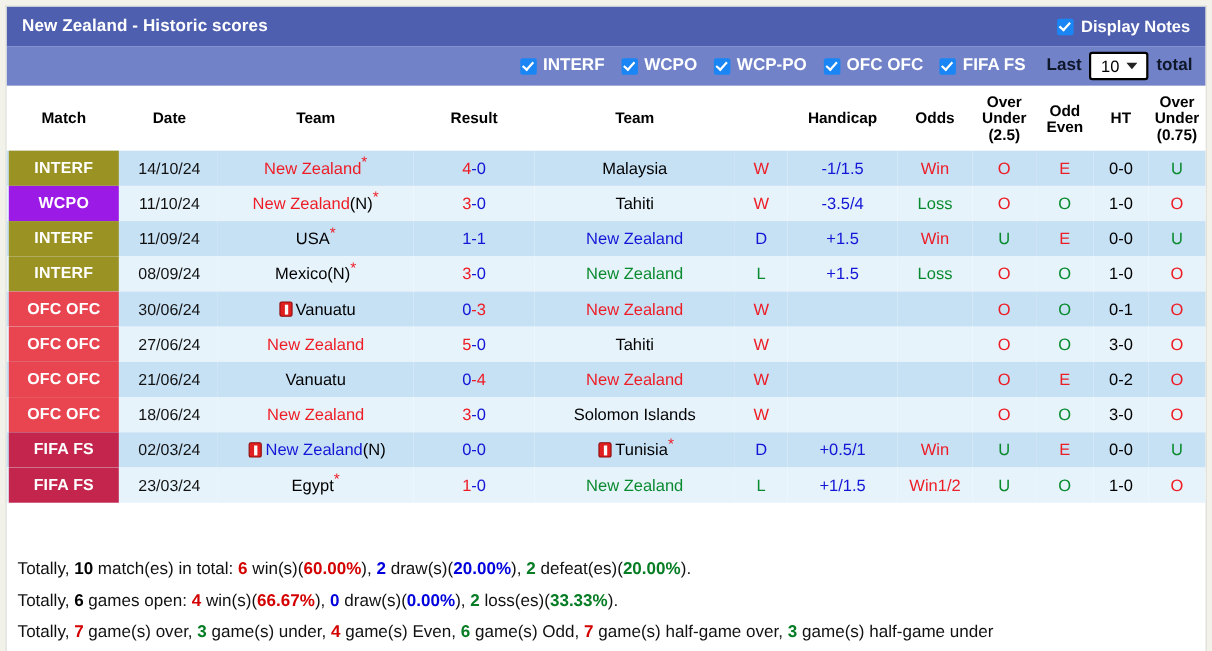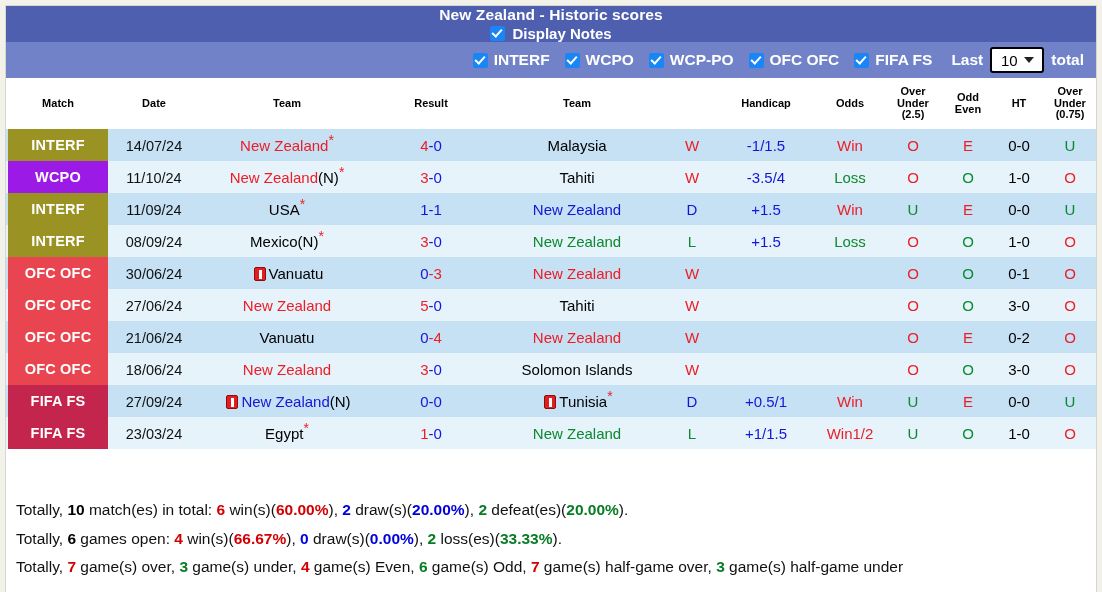--- a/index.html
+++ b/index.html
@@ -25,21 +25,20 @@
     overflow: hidden;
   }
 
   
   .titlebar {
     background: #4e5fb0;
     height: 36px;
     display: flex;
     align-items: center;
     padding: 0 14px;
-    flex-direction: column;
   }
   .titlebar .title {
     color: #ffffff;
     font-size: 15.5px;
     font-weight: bold;
     letter-spacing: .1px;
     flex: 1;
   }
   .notes-group {
     display: flex;
@@ -73,21 +72,21 @@
     font-weight: bold;
     white-space: nowrap;
   }
   .last-group {
     display: flex;
     align-items: center;
     gap: 7px;
     margin-left: 4px;
   }
   .last-group .lbl {
-    color: #ffffff;
+    color: #0f172a;
     font-size: 15.5px;
     font-weight: bold;
   }
   .sel {
     background: #ffffff;
     border: 2px solid #000000;
     border-radius: 3px;
     height: 26px;
     min-width: 54px;
     display: flex;
@@ -126,21 +125,21 @@
   
   table.scores {
     width: 1090px;
     border-collapse: collapse;
     table-layout: fixed;
     font-size: 15px;
   }
   table.scores th {
     background: #ffffff;
     color: #000000;
-    font-size: 11px;
+    font-size: 14px;
     font-weight: bold;
     text-align: center;
     padding: 7px 2px;
     vertical-align: middle;
     line-height: 1.08;
     height: 51px;
   }
   table.scores td {
     text-align: center;
     padding: 0 2px;
@@ -301,21 +300,21 @@
             <div>Under</div>
             <div>(0.75)</div>
           </th>
         </tr>
       </thead>
       <tbody id="tbody">
           <tr class="r-odd">
             <td class="c-match">
               <span class="badge interf">INTERF</span>
             </td>
-            <td><span class="date">14/07/24</span></td>
+            <td><span class="date">14/10/24</span></td>
             <td><span class="t-red">New Zealand</span><span class="star">*</span></td>
             <td><span class="t-red">4</span><span class="t-blue">-</span><span class="t-blue">0</span></td>
             <td><span class="t-black">Malaysia</span></td>
             <td><span class="t-red">W</span></td>
             <td><span class="t-blue">-1/1.5</span></td>
             <td><span class="t-red">Win</span></td>
             <td><span class="t-red">O</span></td>
             <td><span class="t-red">E</span></td>
             <td><span class="t-black">0-0</span></td>
             <td><span class="t-green">U</span></td>
@@ -429,21 +428,21 @@
             <td><span class="t-black"></span></td>
             <td><span class="t-red">O</span></td>
             <td><span class="t-green">O</span></td>
             <td><span class="t-black">3-0</span></td>
             <td><span class="t-red">O</span></td>
           </tr>
           <tr class="r-odd">
             <td class="c-match">
               <span class="badge fifa">FIFA FS</span>
             </td>
-            <td><span class="date">27/09/24</span></td>
+            <td><span class="date">02/03/24</span></td>
             <td><span class="rcard"></span><span class="t-blue">New Zealand</span><span class="t-black">(N)</span></td>
             <td><span class="t-blue">0</span><span class="t-blue">-</span><span class="t-blue">0</span></td>
             <td><span class="rcard"></span><span class="t-black">Tunisia</span><span class="star">*</span></td>
             <td><span class="t-blue">D</span></td>
             <td><span class="t-blue">+0.5/1</span></td>
             <td><span class="t-red">Win</span></td>
             <td><span class="t-green">U</span></td>
             <td><span class="t-red">E</span></td>
             <td><span class="t-black">0-0</span></td>
             <td><span class="t-green">U</span></td>

